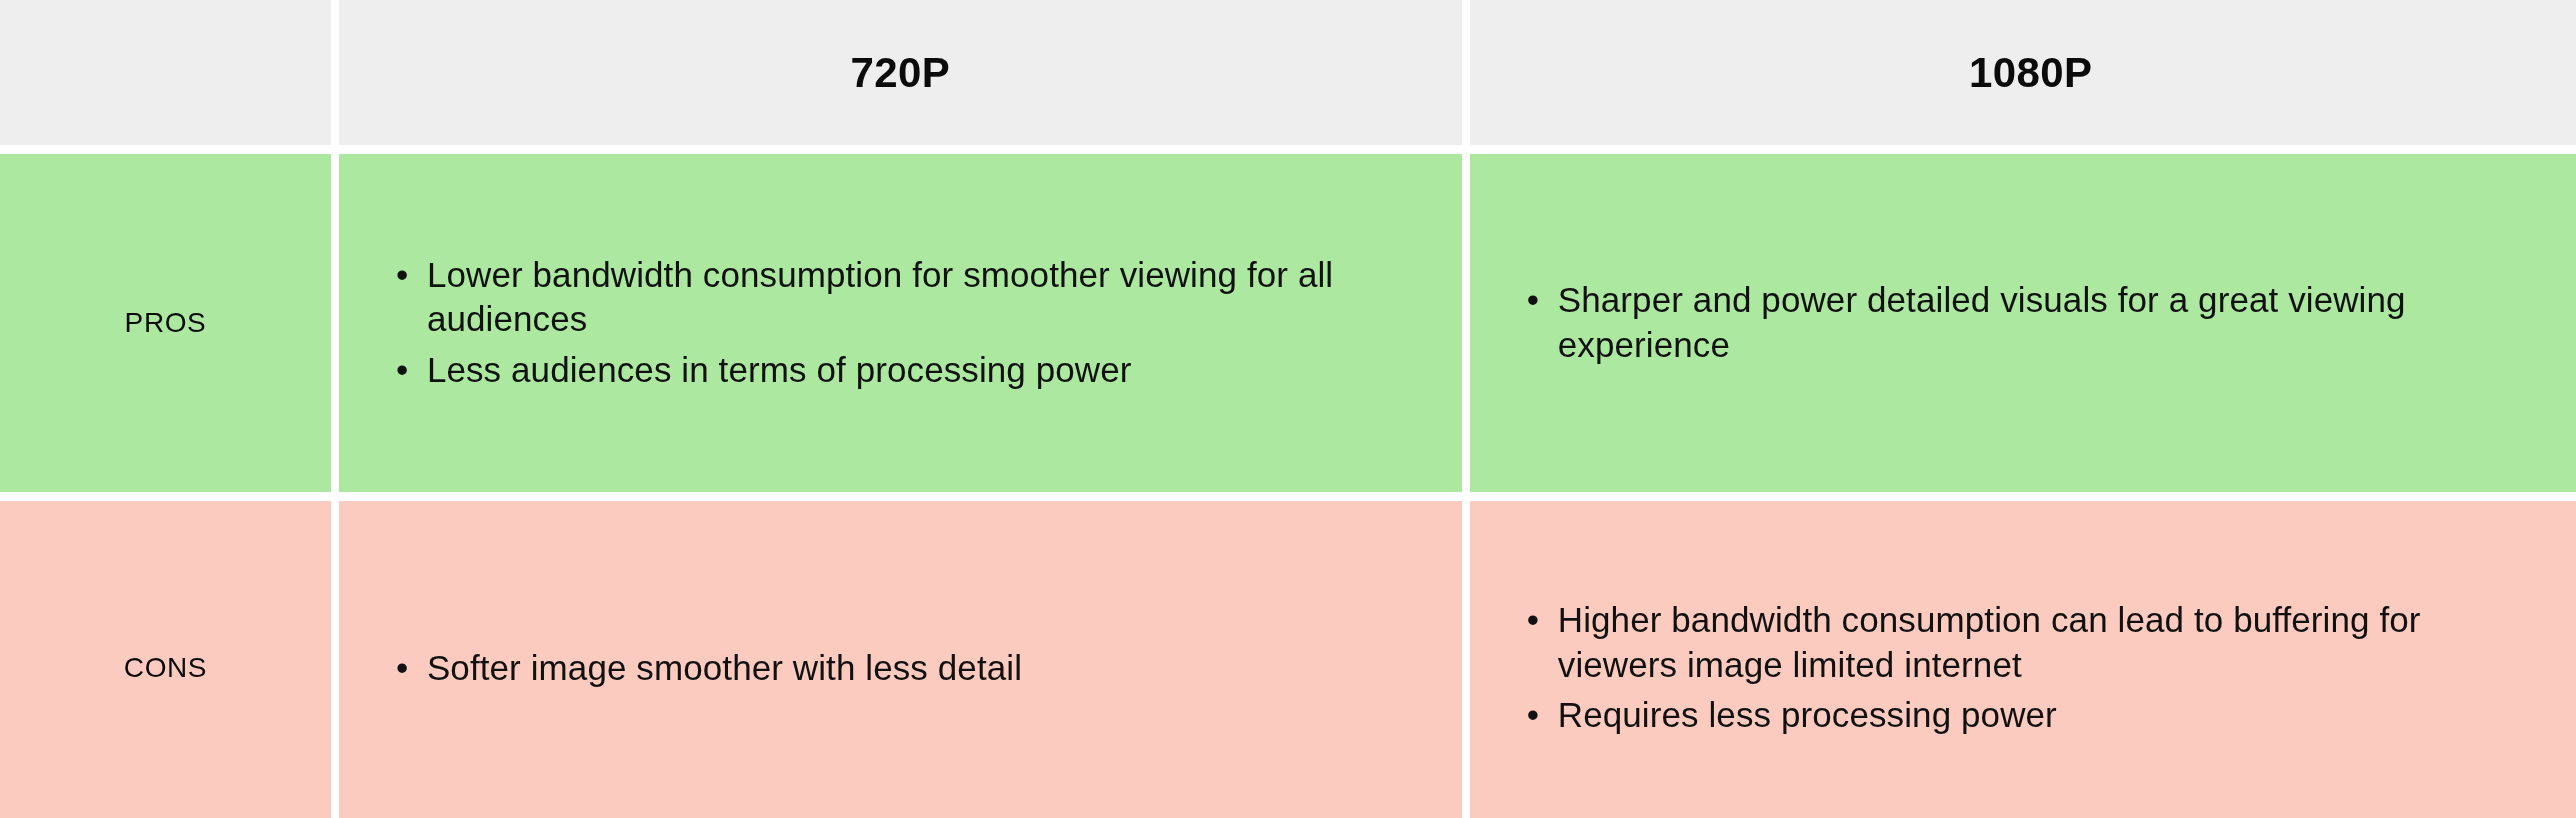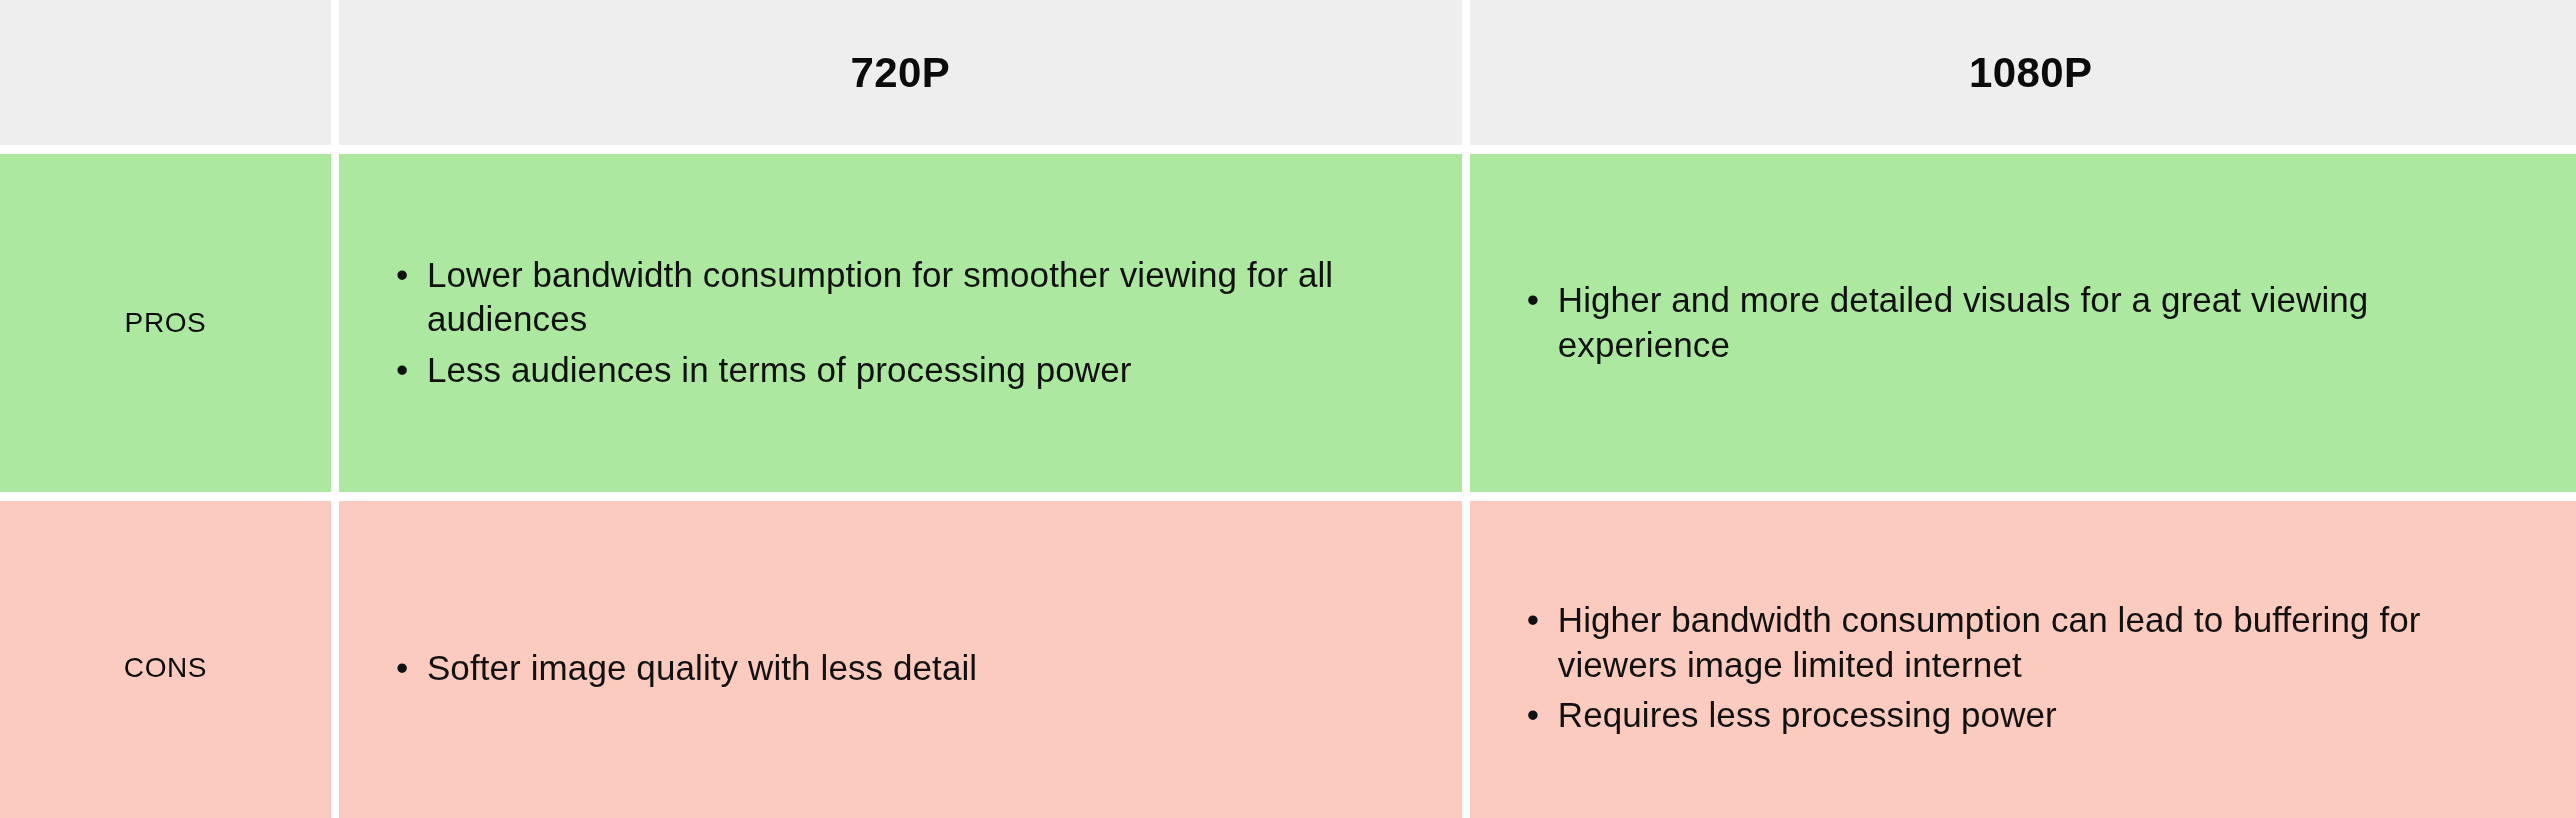--- a/index.html
+++ b/index.html
@@ -133,34 +133,34 @@
         <span class="bullet-marker">•</span>
         <span class="bullet-text">Less audiences in terms of processing power</span>
       </li>
     </ul>
   </div>
 
   <div class="cell pros content">
     <ul class="bullet-list">
       <li class="bullet-item">
         <span class="bullet-marker">•</span>
-        <span class="bullet-text">Higher and more detailed visuals for a great viewing experience</span>
+        <span class="bullet-text">Sharper and power detailed visuals for a great viewing experience</span>
       </li>
     </ul>
   </div>
 
   <div class="cell cons row-label">
     <span class="row-label-text">CONS</span>
   </div>
 
   <div class="cell cons content">
     <ul class="bullet-list">
       <li class="bullet-item">
         <span class="bullet-marker">•</span>
-        <span class="bullet-text">Softer image quality with less detail</span>
+        <span class="bullet-text">Softer image smoother with less detail</span>
       </li>
     </ul>
   </div>
 
   <div class="cell cons content">
     <ul class="bullet-list">
       <li class="bullet-item">
         <span class="bullet-marker">•</span>
         <span class="bullet-text">Higher bandwidth consumption can lead to buffering for viewers image limited internet</span>
       </li>

